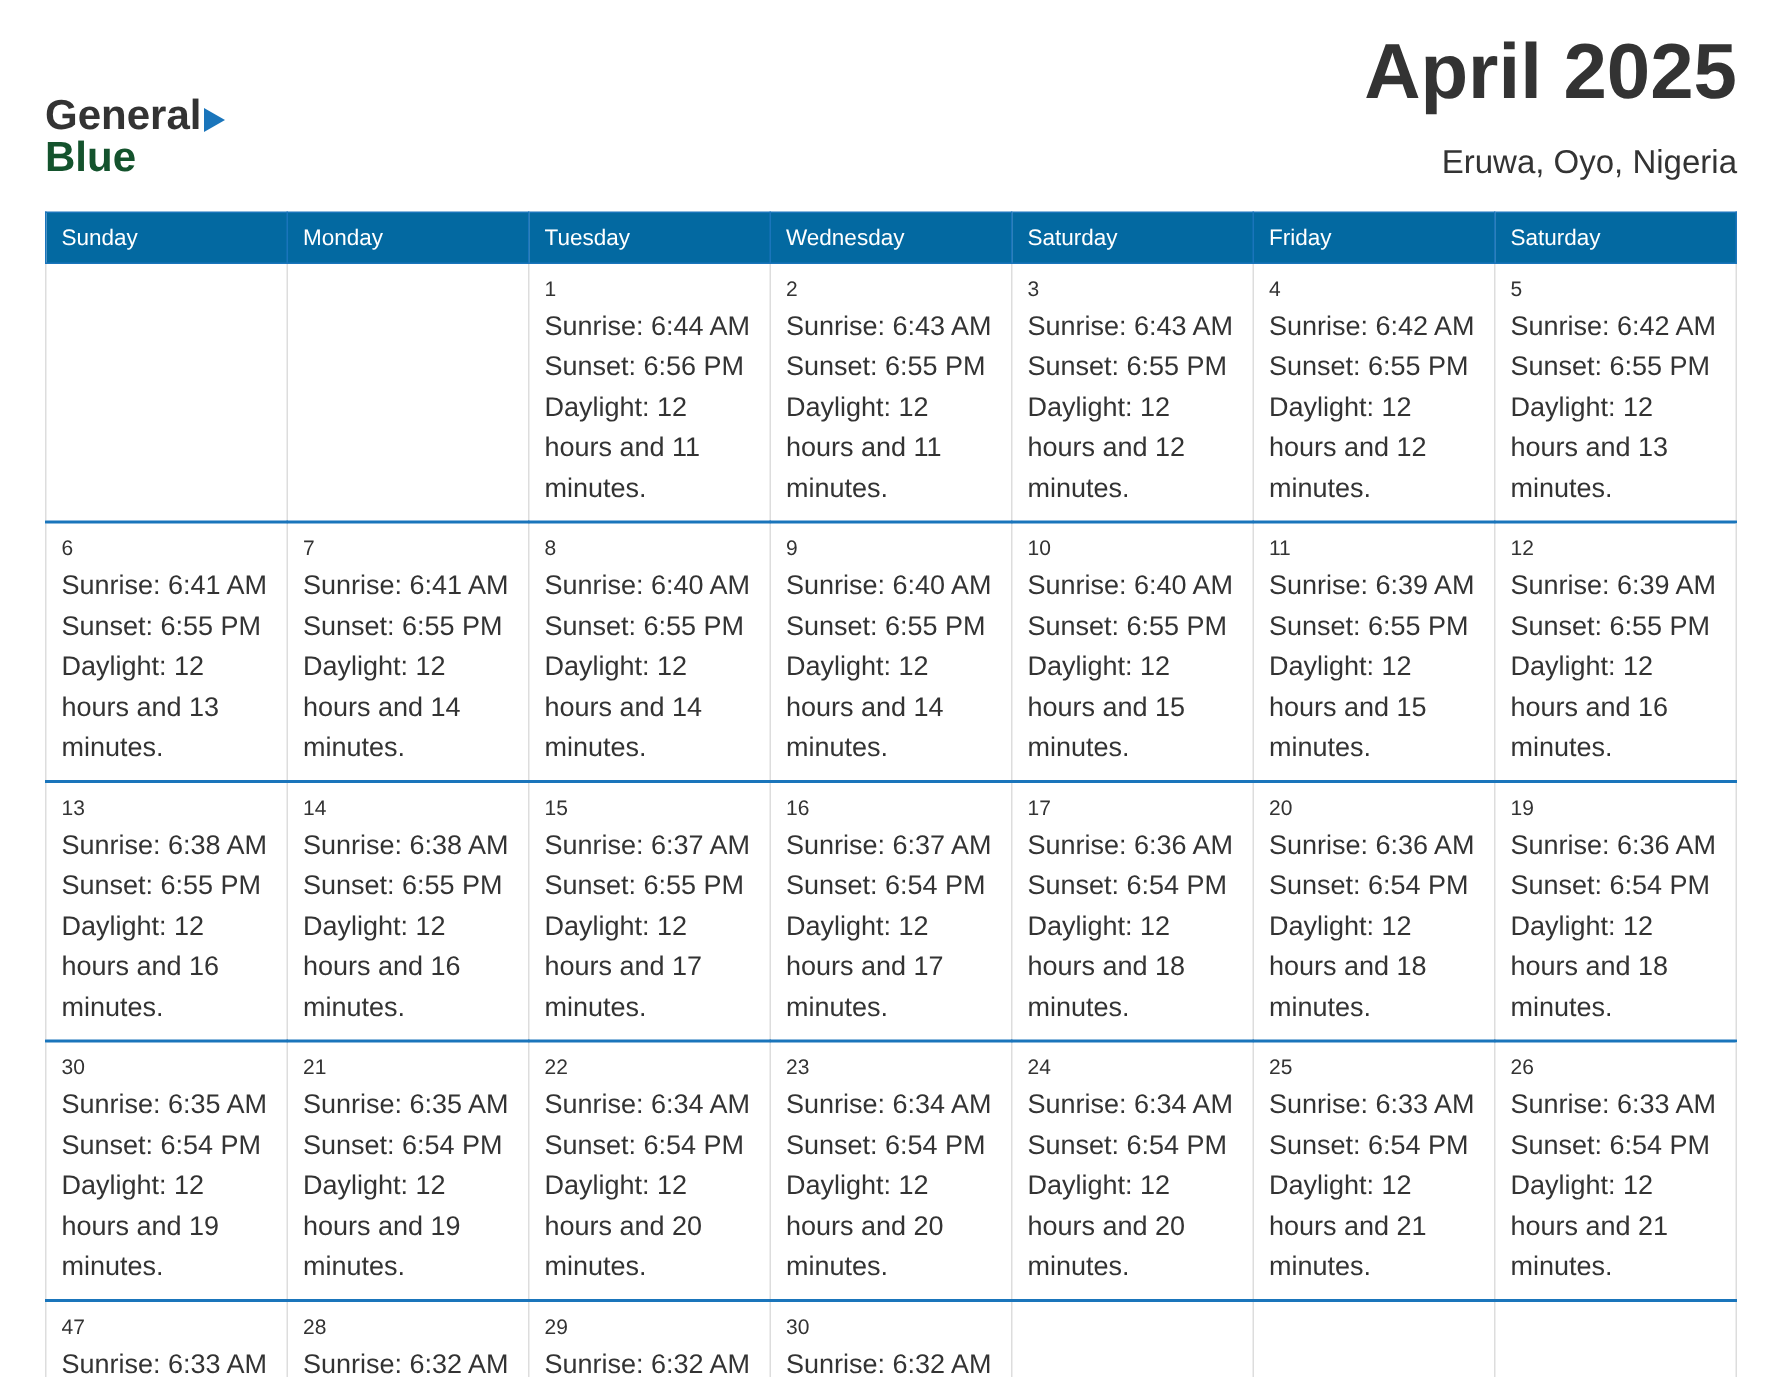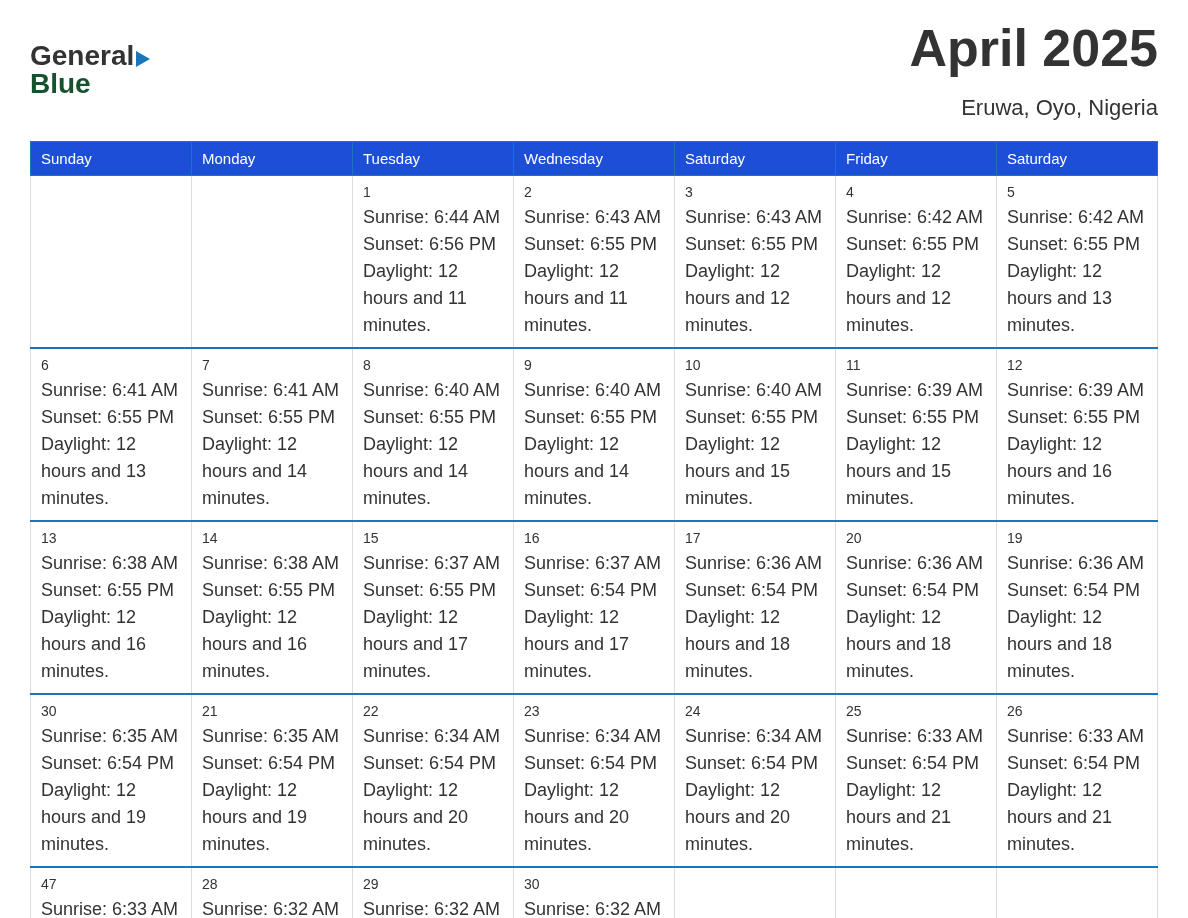--- a/index.html
+++ b/index.html
@@ -6,21 +6,21 @@
     body {
       font-family: Arial, sans-serif;
       background: #fff;
       width: 1188px;
       min-height: 918px;
       padding: 20px 30px;
     }
     .header {
       display: flex;
       justify-content: space-between;
-      align-items: center;
+      align-items: flex-end;
       margin-bottom: 20px;
     }
     .logo {
       display: flex;
       flex-direction: column;
       align-items: flex-start;
     }
     .title-block {
       text-align: right;
     }
@@ -34,21 +34,21 @@
       font-size: 22px;
       font-weight: normal;
       color: #333;
       margin-top: 18px;
     }
     table {
       width: 100%;
       border-collapse: collapse;
     }
     thead tr {
-      background-color: #1d4ed8;
+      background-color: #0369a1;
     }
     thead th {
       color: #fff;
       font-size: 15px;
       font-weight: normal;
       padding: 8px 10px;
       text-align: left;
       border: 1px solid #1a75bb;
     }
     tbody tr {

